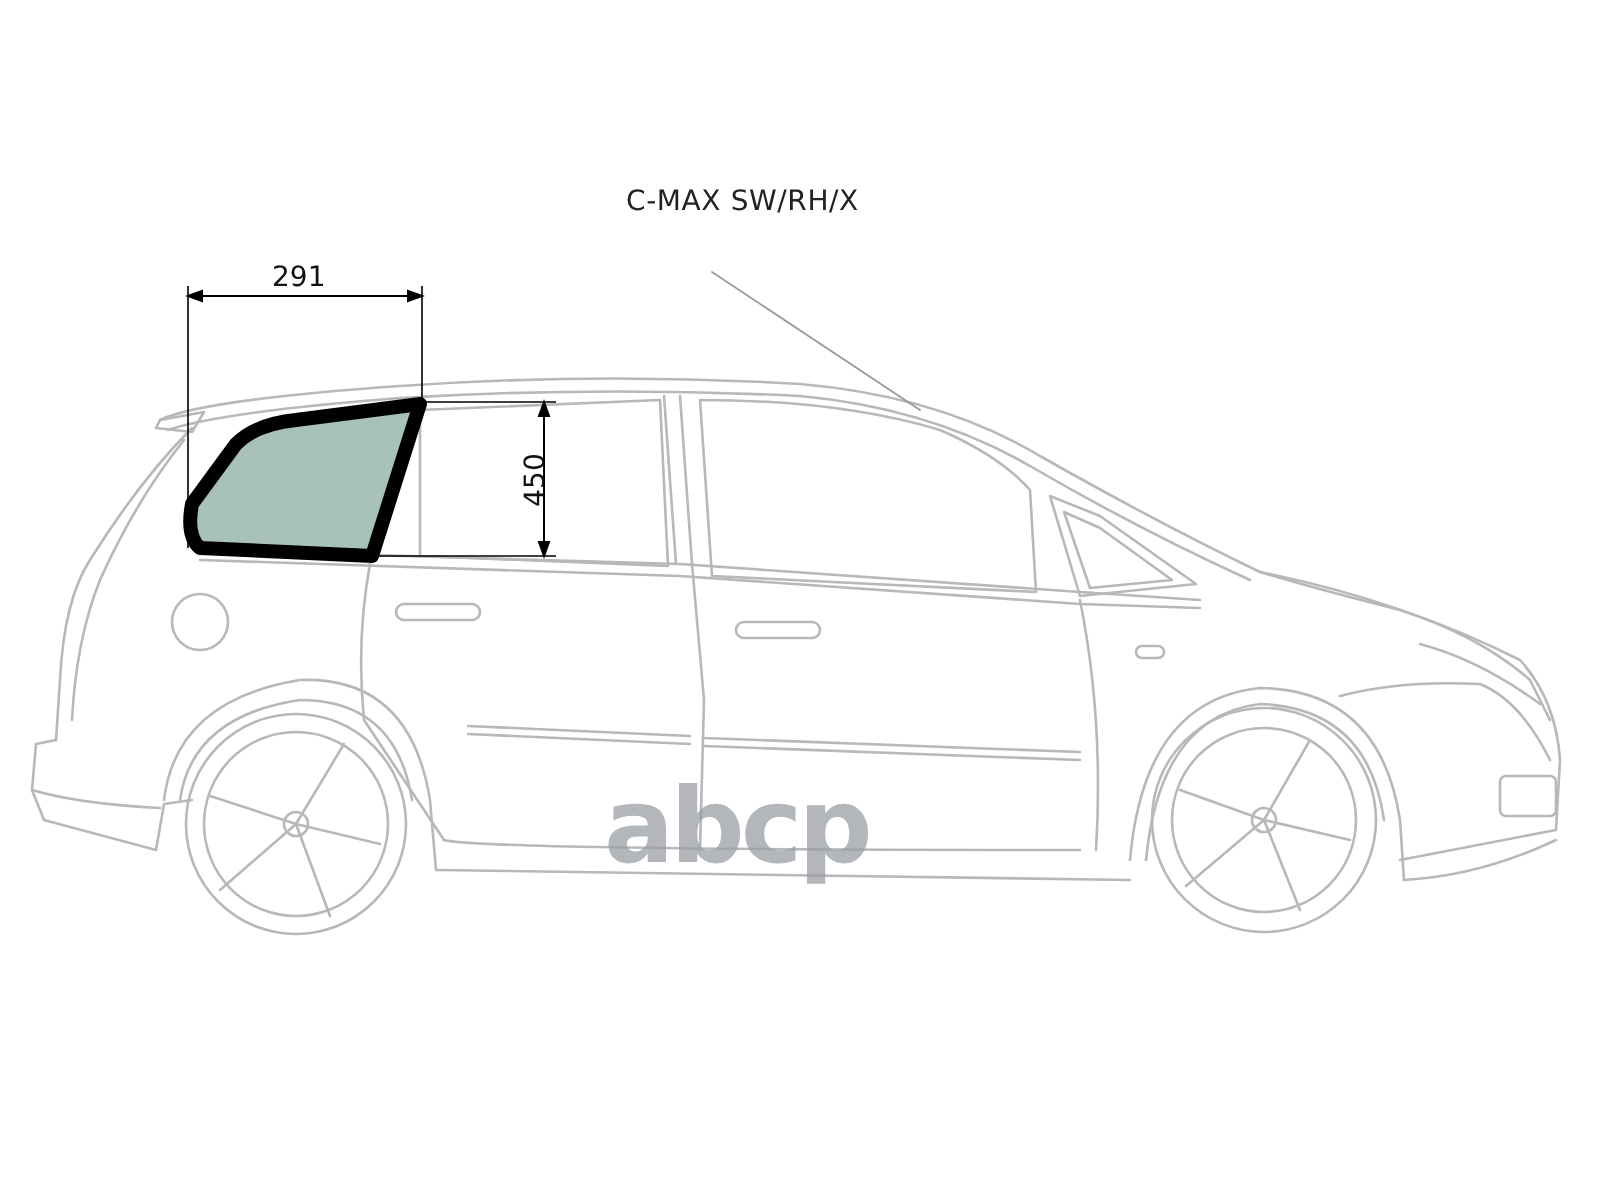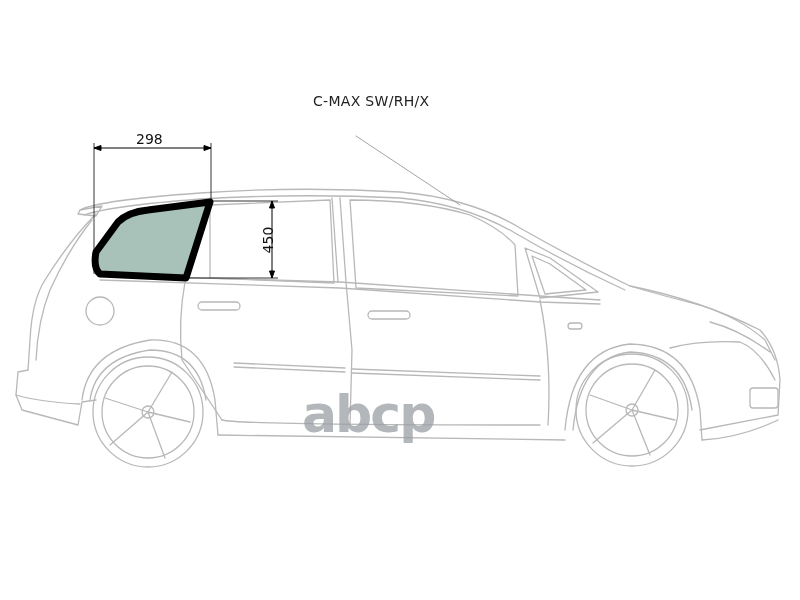--- a/index.html
+++ b/index.html
@@ -89,16 +89,16 @@
       <path d="M94 148 L101 145.5 L101 150.5 Z"></path>
       <path d="M211 148 L204 145.5 L204 150.5 Z"></path>
       <path d="M272 201 L272 278"></path>
       <path d="M212 201 L278 201 M186 278 L278 278" stroke-width="0.8"></path>
       <path d="M272 201 L269.5 208 L274.5 208 Z"></path>
       <path d="M272 278 L269.5 271 L274.5 271 Z"></path>
     </g>
   </svg>
 
   <div class="model-label">C-MAX SW/RH/X</div>
-  <div class="dim-w">298</div>
+  <div class="dim-w">291</div>
   <div class="dim-h">450</div>
   <div class="watermark">abcp</div>
 </div>
 
 </body></html>

